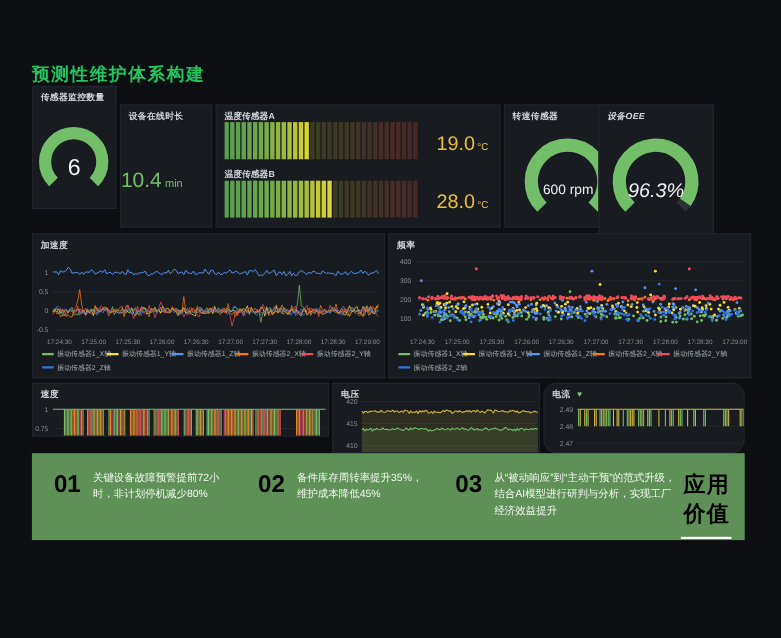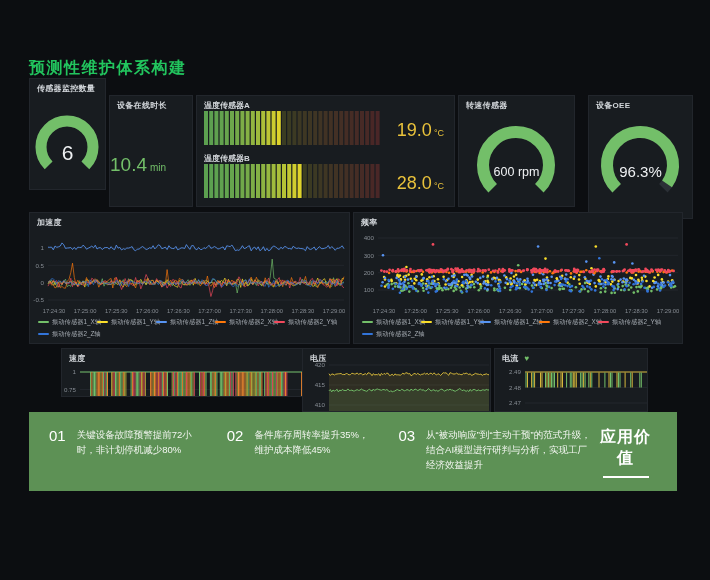--- a/index.html
+++ b/index.html
@@ -8,37 +8,37 @@
   .page-title{position:absolute;left:29px;top:58px;margin:0;font-size:16px;font-weight:700;
               color:#22c55e;letter-spacing:1.5px;}
   .panel{position:absolute;background:#181c20;border:1px solid #22262c;box-sizing:border-box;overflow:hidden;}
   .panel-title{position:absolute;top:4px;left:7px;font-size:8px;font-weight:600;color:#d2d6da;
                letter-spacing:.3px;z-index:3;white-space:nowrap;}
   .health-icon{color:#73bf69;font-size:8px;margin-left:6px;}
   svg{position:absolute;left:0;top:0;}
   .gv{position:absolute;left:0;right:0;text-align:center;color:#eef0f2;z-index:2;}
   .gv-num{font-size:21px;top:62px;}
   .gv-rpm{font-size:12.5px;top:69px;}
-  .gv-oee{font-size:15px;top:67px;}
+  .gv-oee{font-size:18px;top:67px;}
   .stat-val{position:absolute;left:0;right:0;top:58px;text-align:left;color:#73bf69;font-size:19px;}
   .stat-val .unit{font-size:10px;margin-left:3px;}
   .temp-label{position:absolute;left:7px;font-size:8px;font-weight:600;color:#d2d6da;z-index:2;}
   .temp-val{position:absolute;right:10px;color:#e9c23b;font-size:18px;z-index:2;}
   .temp-val .unit{font-size:9px;margin-left:2px;}
   .legend{position:absolute;left:8px;right:2px;top:103px;display:flex;flex-wrap:wrap;z-index:3;}
   .leg{display:flex;align-items:center;width:59px;height:12px;cursor:pointer;}
   .dash{width:11px;height:2px;border-radius:1px;margin-right:3px;flex:none;}
   .lbl{font-size:6.3px;color:#a8aeb5;white-space:nowrap;}
   .banner{position:absolute;left:29px;top:412px;width:648px;height:79px;box-sizing:border-box;
           display:flex;align-items:flex-start;padding:15px 22px 0 20px;z-index:5;}
   .b-item{display:flex;flex:none;}
-  .b-num{font-size:15px;font-weight:400;color:#ffffff;margin-right:11px;line-height:1.15;}
+  .b-num{font-size:22px;font-weight:700;color:#000000;margin-right:11px;line-height:1.15;}
   .b-text{font-size:9.5px;line-height:15px;color:#f3f6f1;}
   .b-cta{margin-left:auto;text-align:center;}
-  .b-cta-label{font-size:16px;font-weight:700;color:#ffffff;letter-spacing:1px;}
+  .b-cta-label{font-size:20px;font-weight:700;color:#000000;letter-spacing:1px;}
   .b-cta-line{width:46px;height:2px;background:#ffffff;margin:7px auto 0;}
 </style>
 </head>
 <body>
 
 <div class="stage">
   <h1 class="page-title">预测性维护体系构建</h1>
 
   <section class="panel" style="left:29px;top:78px;width:77px;height:112px;">
     <div class="panel-title">传感器监控数量</div>
@@ -141,21 +141,21 @@
 
   <section class="panel" style="left:458px;top:95px;width:117px;height:112px;">
     <div class="panel-title">转速传感器</div>
     <svg id="gauge-rpm" width="115" height="92" style="top:17px;">
         <path d="M 33.67 75.33 A 33 33 0 1 1 80.33 75.33" stroke="#2b3036" stroke-width="12" fill="none"></path>
         <path d="M 33.67 75.33 A 33 33 0 1 1 80.33 75.33" stroke="#73bf69" stroke-width="12" fill="none"></path>
       </svg>
     <div class="gv gv-rpm" style="position:absolute;top:69px;">600 rpm</div>
   </section>
 
-  <section class="panel" style="left:588px;top:95px;width:105px;height:124px;">
+  <section class="panel" style="left:544px;top:95px;width:105px;height:124px;font-style:italic;">
     <div class="panel-title">设备OEE</div>
     <svg id="gauge-oee" width="103" height="92" style="top:17px;">
         <path d="M 27.67 75.33 A 33 33 0 1 1 74.33 75.33" stroke="#2b3036" stroke-width="12" fill="none"></path>
         <path d="M 27.67 75.33 A 33 33 0 1 1 78.03 70.93" stroke="#73bf69" stroke-width="12" fill="none"></path>
       </svg>
     <div class="gv gv-oee" style="position:absolute;top:67px;">96.3%</div>
   </section>
 
   <section class="panel" style="left:29px;top:212px;width:321px;height:132px;">
     <div class="panel-title">加速度</div>
@@ -1146,21 +1146,21 @@
           <span class="dash" style="background: rgb(242, 73, 92);"></span>
           <span class="lbl">振动传感器2_Y轴</span>
         </div>
         <div class="leg">
           <span class="dash" style="background: rgb(50, 116, 217);"></span>
           <span class="lbl">振动传感器2_Z轴</span>
         </div>
       </div>
   </section>
 
-  <section class="panel" style="left:29px;top:348px;width:270px;height:49px;margin-left:32px;">
+  <section class="panel" style="left:29px;top:348px;width:270px;height:49px;">
     <div class="panel-title">速度</div>
     <svg id="chart-speed" width="268" height="62">
         <line x1="18" x2="266" y1="23" y2="23" stroke="#22262c"></line>
         <text x="14" y="25.2" text-anchor="end" font-size="6.2" fill="#868c93">1</text>
         <line x1="18" x2="266" y1="40.5" y2="40.5" stroke="#22262c"></line>
         <text x="14" y="42.7" text-anchor="end" font-size="6.2" fill="#868c93">0.75</text>
         <line x1="18" x2="266" y1="58" y2="58" stroke="#22262c"></line>
         <text x="14" y="60.2" text-anchor="end" font-size="6.2" fill="#868c93">0.5</text>
         <line x1="18" x2="266" y1="23" y2="23" stroke="#73bf69" stroke-width="1"></line>
         <line x1="28.6" x2="28.6" y1="23" y2="62" stroke="#73bf69" stroke-width="1"></line>
@@ -1324,21 +1324,21 @@
         <text x="22" y="38.2" text-anchor="end" font-size="6.2" fill="#868c93">415</text>
         <line x1="26" x2="186" y1="56" y2="56" stroke="#22262c"></line>
         <text x="22" y="58.2" text-anchor="end" font-size="6.2" fill="#868c93">410</text>
         <path d="M 26 62 L 26.0 24.7 L 27.3 26.5 L 28.7 25.0 L 30.0 25.1 L 31.4 26.0 L 32.7 25.2 L 34.1 25.0 L 35.4 24.8 L 36.8 24.7 L 38.1 24.5 L 39.4 25.5 L 40.8 25.4 L 42.1 25.6 L 43.5 24.0 L 44.8 25.3 L 46.2 25.8 L 47.5 25.6 L 48.9 24.2 L 50.2 24.6 L 51.5 25.0 L 52.9 24.9 L 54.2 23.9 L 55.6 25.5 L 56.9 24.6 L 58.3 24.6 L 59.6 25.8 L 61.0 25.4 L 62.3 24.6 L 63.6 25.8 L 65.0 23.8 L 66.3 24.1 L 67.7 24.8 L 69.0 26.7 L 70.4 24.6 L 71.7 26.0 L 73.1 25.5 L 74.4 25.8 L 75.7 24.7 L 77.1 26.8 L 78.4 24.3 L 79.8 25.7 L 81.1 24.4 L 82.5 25.3 L 83.8 24.1 L 85.2 24.4 L 86.5 26.6 L 87.8 26.2 L 89.2 25.2 L 90.5 26.7 L 91.9 24.9 L 93.2 25.8 L 94.6 25.8 L 95.9 25.9 L 97.3 26.2 L 98.6 25.3 L 99.9 24.1 L 101.3 25.3 L 102.6 23.8 L 104.0 23.9 L 105.3 24.8 L 106.7 24.5 L 108.0 26.7 L 109.4 26.1 L 110.7 24.6 L 112.1 24.6 L 113.4 25.5 L 114.7 24.4 L 116.1 25.3 L 117.4 26.0 L 118.8 25.2 L 120.1 25.2 L 121.5 24.2 L 122.8 25.3 L 124.2 24.2 L 125.5 25.8 L 126.8 24.4 L 128.2 24.2 L 129.5 25.5 L 130.9 23.8 L 132.2 25.0 L 133.6 26.0 L 134.9 24.7 L 136.3 25.3 L 137.6 26.5 L 138.9 25.0 L 140.3 23.7 L 141.6 24.0 L 143.0 23.8 L 144.3 25.0 L 145.7 26.3 L 147.0 23.7 L 148.4 24.2 L 149.7 24.8 L 151.0 25.1 L 152.4 24.8 L 153.7 24.1 L 155.1 25.3 L 156.4 25.1 L 157.8 25.6 L 159.1 25.7 L 160.5 24.3 L 161.8 24.8 L 163.1 24.0 L 164.5 24.7 L 165.8 25.6 L 167.2 24.7 L 168.5 26.4 L 169.9 25.9 L 171.2 25.1 L 172.6 24.3 L 173.9 25.0 L 175.2 25.1 L 176.6 25.5 L 177.9 25.1 L 179.3 26.4 L 180.6 25.5 L 182.0 25.4 L 183.3 24.8 L 184.7 25.5 L 186.0 25.8 L 186 62 Z" fill="#d2b53a" fill-opacity="0.12" stroke="none"></path>
         <polyline points="26.0,24.7 27.3,26.5 28.7,25.0 30.0,25.1 31.4,26.0 32.7,25.2 34.1,25.0 35.4,24.8 36.8,24.7 38.1,24.5 39.4,25.5 40.8,25.4 42.1,25.6 43.5,24.0 44.8,25.3 46.2,25.8 47.5,25.6 48.9,24.2 50.2,24.6 51.5,25.0 52.9,24.9 54.2,23.9 55.6,25.5 56.9,24.6 58.3,24.6 59.6,25.8 61.0,25.4 62.3,24.6 63.6,25.8 65.0,23.8 66.3,24.1 67.7,24.8 69.0,26.7 70.4,24.6 71.7,26.0 73.1,25.5 74.4,25.8 75.7,24.7 77.1,26.8 78.4,24.3 79.8,25.7 81.1,24.4 82.5,25.3 83.8,24.1 85.2,24.4 86.5,26.6 87.8,26.2 89.2,25.2 90.5,26.7 91.9,24.9 93.2,25.8 94.6,25.8 95.9,25.9 97.3,26.2 98.6,25.3 99.9,24.1 101.3,25.3 102.6,23.8 104.0,23.9 105.3,24.8 106.7,24.5 108.0,26.7 109.4,26.1 110.7,24.6 112.1,24.6 113.4,25.5 114.7,24.4 116.1,25.3 117.4,26.0 118.8,25.2 120.1,25.2 121.5,24.2 122.8,25.3 124.2,24.2 125.5,25.8 126.8,24.4 128.2,24.2 129.5,25.5 130.9,23.8 132.2,25.0 133.6,26.0 134.9,24.7 136.3,25.3 137.6,26.5 138.9,25.0 140.3,23.7 141.6,24.0 143.0,23.8 144.3,25.0 145.7,26.3 147.0,23.7 148.4,24.2 149.7,24.8 151.0,25.1 152.4,24.8 153.7,24.1 155.1,25.3 156.4,25.1 157.8,25.6 159.1,25.7 160.5,24.3 161.8,24.8 163.1,24.0 164.5,24.7 165.8,25.6 167.2,24.7 168.5,26.4 169.9,25.9 171.2,25.1 172.6,24.3 173.9,25.0 175.2,25.1 176.6,25.5 177.9,25.1 179.3,26.4 180.6,25.5 182.0,25.4 183.3,24.8 184.7,25.5 186.0,25.8 " fill="none" stroke="#d2b53a" stroke-width="1"></polyline>
         <path d="M 26 62 L 26.0 41.8 L 27.3 40.5 L 28.7 42.9 L 30.0 41.0 L 31.4 42.0 L 32.7 41.4 L 34.1 40.3 L 35.4 42.9 L 36.8 41.1 L 38.1 41.7 L 39.4 40.5 L 40.8 41.3 L 42.1 41.5 L 43.5 41.5 L 44.8 39.9 L 46.2 41.4 L 47.5 41.4 L 48.9 41.1 L 50.2 41.9 L 51.5 41.9 L 52.9 41.2 L 54.2 40.7 L 55.6 41.4 L 56.9 41.2 L 58.3 40.0 L 59.6 40.8 L 61.0 41.4 L 62.3 41.8 L 63.6 42.3 L 65.0 41.4 L 66.3 40.1 L 67.7 41.3 L 69.0 42.0 L 70.4 40.0 L 71.7 41.5 L 73.1 40.4 L 74.4 40.0 L 75.7 40.5 L 77.1 40.9 L 78.4 41.3 L 79.8 40.6 L 81.1 40.6 L 82.5 41.2 L 83.8 40.5 L 85.2 41.4 L 86.5 42.9 L 87.8 41.6 L 89.2 42.8 L 90.5 42.3 L 91.9 42.0 L 93.2 41.0 L 94.6 40.6 L 95.9 41.4 L 97.3 41.6 L 98.6 40.3 L 99.9 40.8 L 101.3 41.8 L 102.6 41.4 L 104.0 40.6 L 105.3 41.0 L 106.7 42.0 L 108.0 40.1 L 109.4 41.2 L 110.7 41.2 L 112.1 40.1 L 113.4 40.6 L 114.7 41.5 L 116.1 40.9 L 117.4 39.9 L 118.8 41.3 L 120.1 40.7 L 121.5 41.7 L 122.8 42.0 L 124.2 41.0 L 125.5 39.6 L 126.8 40.8 L 128.2 41.9 L 129.5 41.2 L 130.9 40.7 L 132.2 41.9 L 133.6 41.3 L 134.9 42.3 L 136.3 41.4 L 137.6 40.4 L 138.9 40.2 L 140.3 41.2 L 141.6 42.1 L 143.0 41.3 L 144.3 40.6 L 145.7 41.1 L 147.0 40.1 L 148.4 41.0 L 149.7 41.0 L 151.0 41.9 L 152.4 42.2 L 153.7 41.4 L 155.1 40.7 L 156.4 39.6 L 157.8 40.3 L 159.1 41.7 L 160.5 41.0 L 161.8 41.4 L 163.1 42.4 L 164.5 41.3 L 165.8 42.5 L 167.2 40.4 L 168.5 42.1 L 169.9 40.8 L 171.2 40.4 L 172.6 41.1 L 173.9 41.9 L 175.2 40.8 L 176.6 41.5 L 177.9 41.7 L 179.3 40.9 L 180.6 40.9 L 182.0 41.3 L 183.3 40.4 L 184.7 40.9 L 186.0 41.0 L 186 62 Z" fill="#73bf69" fill-opacity="0.12" stroke="none"></path>
         <polyline points="26.0,41.8 27.3,40.5 28.7,42.9 30.0,41.0 31.4,42.0 32.7,41.4 34.1,40.3 35.4,42.9 36.8,41.1 38.1,41.7 39.4,40.5 40.8,41.3 42.1,41.5 43.5,41.5 44.8,39.9 46.2,41.4 47.5,41.4 48.9,41.1 50.2,41.9 51.5,41.9 52.9,41.2 54.2,40.7 55.6,41.4 56.9,41.2 58.3,40.0 59.6,40.8 61.0,41.4 62.3,41.8 63.6,42.3 65.0,41.4 66.3,40.1 67.7,41.3 69.0,42.0 70.4,40.0 71.7,41.5 73.1,40.4 74.4,40.0 75.7,40.5 77.1,40.9 78.4,41.3 79.8,40.6 81.1,40.6 82.5,41.2 83.8,40.5 85.2,41.4 86.5,42.9 87.8,41.6 89.2,42.8 90.5,42.3 91.9,42.0 93.2,41.0 94.6,40.6 95.9,41.4 97.3,41.6 98.6,40.3 99.9,40.8 101.3,41.8 102.6,41.4 104.0,40.6 105.3,41.0 106.7,42.0 108.0,40.1 109.4,41.2 110.7,41.2 112.1,40.1 113.4,40.6 114.7,41.5 116.1,40.9 117.4,39.9 118.8,41.3 120.1,40.7 121.5,41.7 122.8,42.0 124.2,41.0 125.5,39.6 126.8,40.8 128.2,41.9 129.5,41.2 130.9,40.7 132.2,41.9 133.6,41.3 134.9,42.3 136.3,41.4 137.6,40.4 138.9,40.2 140.3,41.2 141.6,42.1 143.0,41.3 144.3,40.6 145.7,41.1 147.0,40.1 148.4,41.0 149.7,41.0 151.0,41.9 152.4,42.2 153.7,41.4 155.1,40.7 156.4,39.6 157.8,40.3 159.1,41.7 160.5,41.0 161.8,41.4 163.1,42.4 164.5,41.3 165.8,42.5 167.2,40.4 168.5,42.1 169.9,40.8 171.2,40.4 172.6,41.1 173.9,41.9 175.2,40.8 176.6,41.5 177.9,41.7 179.3,40.9 180.6,40.9 182.0,41.3 183.3,40.4 184.7,40.9 186.0,41.0 " fill="none" stroke="#73bf69" stroke-width="1"></polyline>
       </svg>
   </section>
 
-  <section class="panel" style="left:494px;top:348px;width:154px;height:64px;">
+  <section class="panel" style="left:494px;top:348px;width:183px;height:64px;border-radius:12px;">
     <div class="panel-title">
       <span>电流</span><span class="health-icon">♥</span>
     </div>
     <svg id="chart-curr" width="187" height="62">
         <line x1="30" x2="186" y1="23" y2="23" stroke="#22262c"></line>
         <text x="26" y="25.2" text-anchor="end" font-size="6.2" fill="#868c93">2.49</text>
         <line x1="30" x2="186" y1="38.5" y2="38.5" stroke="#22262c"></line>
         <text x="26" y="40.7" text-anchor="end" font-size="6.2" fill="#868c93">2.48</text>
         <line x1="30" x2="186" y1="54" y2="54" stroke="#22262c"></line>
         <text x="26" y="56.2" text-anchor="end" font-size="6.2" fill="#868c93">2.47</text>

